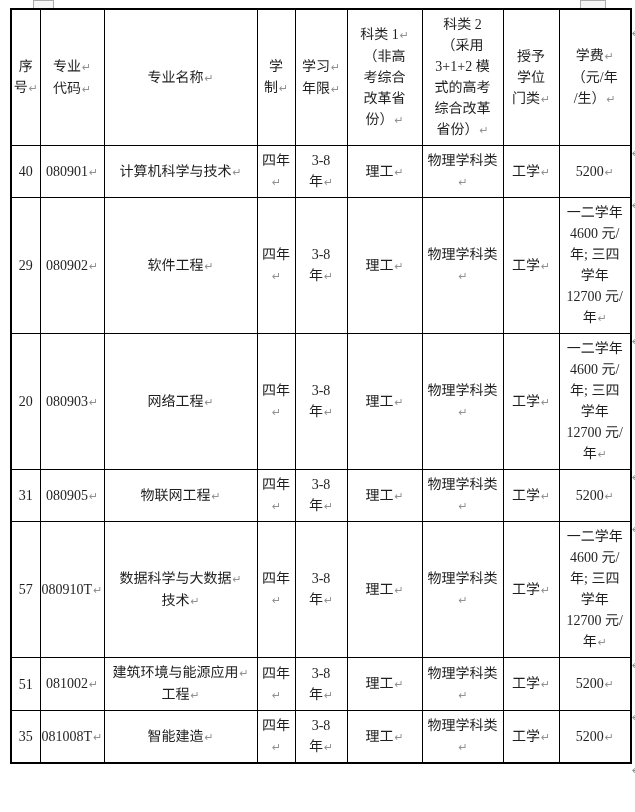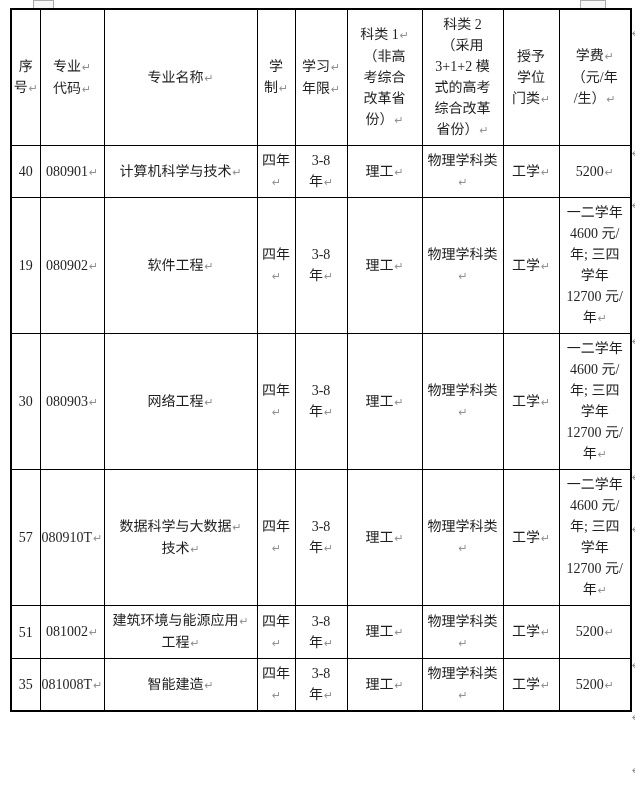--- a/index.html
+++ b/index.html
@@ -103,52 +103,64 @@
         <td class="cell-name">计算机科学与技术<span class="eol">↵</span></td>
         <td class="cell-dur">四年<span class="eol">↵</span></td>
         <td class="cell-years">3-8
 年<span class="eol">↵</span></td>
         <td class="cell-cat1">理工<span class="eol">↵</span></td>
         <td class="cell-cat2">物理学科类<span class="eol">↵</span></td>
         <td class="cell-deg">工学<span class="eol">↵</span></td>
         <td class="cell-fee">5200<span class="eol">↵</span></td>
       </tr>
       <tr>
-        <td class="cell-seq">19</td>
+        <td class="cell-seq">29</td>
         <td class="cell-code">080902<span class="eol">↵</span></td>
         <td class="cell-name">软件工程<span class="eol">↵</span></td>
         <td class="cell-dur">四年<span class="eol">↵</span></td>
         <td class="cell-years">3-8
 年<span class="eol">↵</span></td>
         <td class="cell-cat1">理工<span class="eol">↵</span></td>
         <td class="cell-cat2">物理学科类<span class="eol">↵</span></td>
         <td class="cell-deg">工学<span class="eol">↵</span></td>
         <td class="cell-fee fee-left">一二学年
 4600 元/
 年; 三四
 学年
 12700 元/
 年<span class="eol">↵</span></td>
       </tr>
       <tr>
-        <td class="cell-seq">30</td>
+        <td class="cell-seq">20</td>
         <td class="cell-code">080903<span class="eol">↵</span></td>
         <td class="cell-name">网络工程<span class="eol">↵</span></td>
         <td class="cell-dur">四年<span class="eol">↵</span></td>
         <td class="cell-years">3-8
 年<span class="eol">↵</span></td>
         <td class="cell-cat1">理工<span class="eol">↵</span></td>
         <td class="cell-cat2">物理学科类<span class="eol">↵</span></td>
         <td class="cell-deg">工学<span class="eol">↵</span></td>
         <td class="cell-fee fee-left">一二学年
 4600 元/
 年; 三四
 学年
 12700 元/
 年<span class="eol">↵</span></td>
+      </tr>
+      <tr>
+        <td class="cell-seq">31</td>
+        <td class="cell-code">080905<span class="eol">↵</span></td>
+        <td class="cell-name">物联网工程<span class="eol">↵</span></td>
+        <td class="cell-dur">四年<span class="eol">↵</span></td>
+        <td class="cell-years">3-8
+年<span class="eol">↵</span></td>
+        <td class="cell-cat1">理工<span class="eol">↵</span></td>
+        <td class="cell-cat2">物理学科类<span class="eol">↵</span></td>
+        <td class="cell-deg">工学<span class="eol">↵</span></td>
+        <td class="cell-fee">5200<span class="eol">↵</span></td>
       </tr>
       <tr>
         <td class="cell-seq">57</td>
         <td class="cell-code">080910T<span class="eol">↵</span></td>
         <td class="cell-name">数据科学与大数据<span class="eol">↵</span>
 技术<span class="eol">↵</span></td>
         <td class="cell-dur">四年<span class="eol">↵</span></td>
         <td class="cell-years">3-8
 年<span class="eol">↵</span></td>
         <td class="cell-cat1">理工<span class="eol">↵</span></td>

